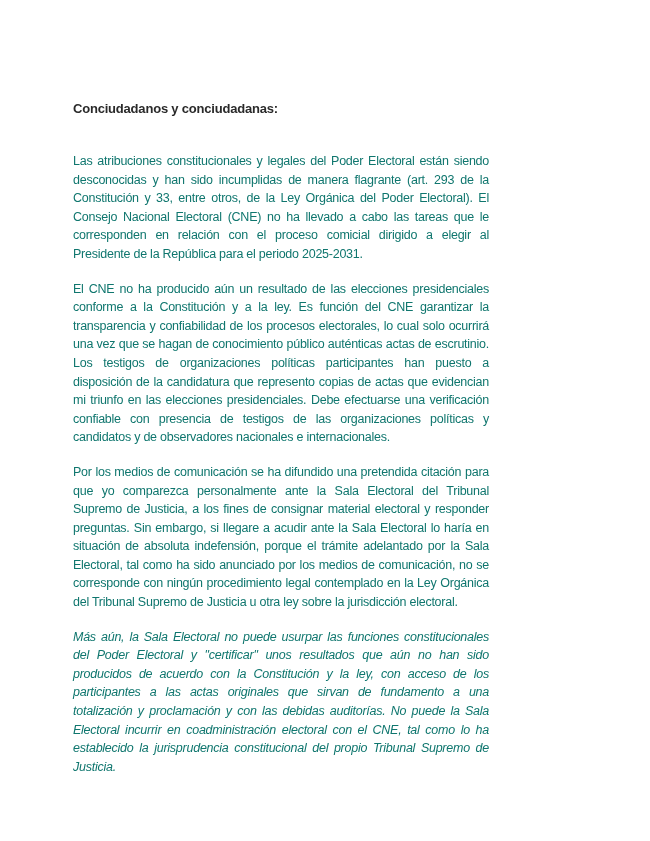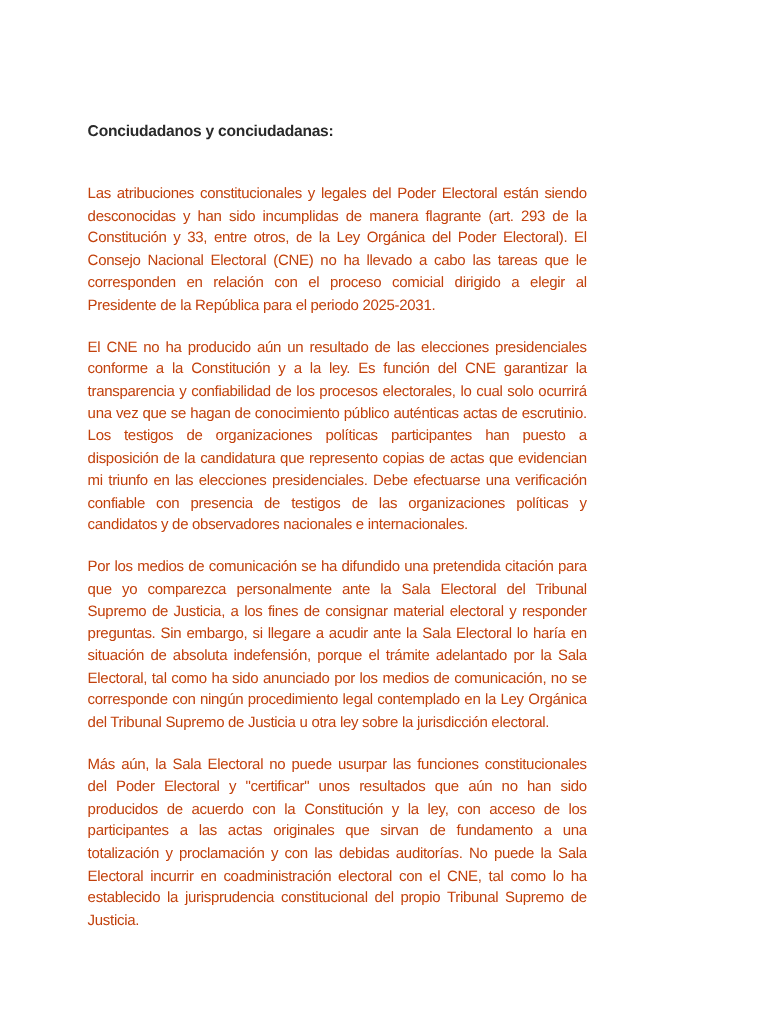--- a/index.html
+++ b/index.html
@@ -27,24 +27,25 @@
     font-weight: bold;
     letter-spacing: -0.2px;
     color: #2a2a2a;
   }
   .doc-paragraph {
     margin: 0 0 16px 0;
     font-size: 12.5px;
     line-height: 18.6px;
     letter-spacing: -0.25px;
     text-align: justify;
-    color: #c2410c;
+    color: #0f766e;
   }
   .doc-paragraph:last-child {
     margin-bottom: 0;
+    font-style: italic;
   }
 </style>
 </head>
 <body>
 
 <div class="page">
   <p class="doc-heading">Conciudadanos y conciudadanas:</p>
 
   <p class="doc-paragraph">Las atribuciones constitucionales y legales del Poder Electoral están siendo desconocidas y han sido incumplidas de manera flagrante (art. 293 de la Constitución y 33, entre otros, de la Ley Orgánica del Poder Electoral). El Consejo Nacional Electoral (CNE) no ha llevado a cabo las tareas que le corresponden en relación con el proceso comicial dirigido a elegir al Presidente de la República para el periodo 2025-2031.</p>
 

